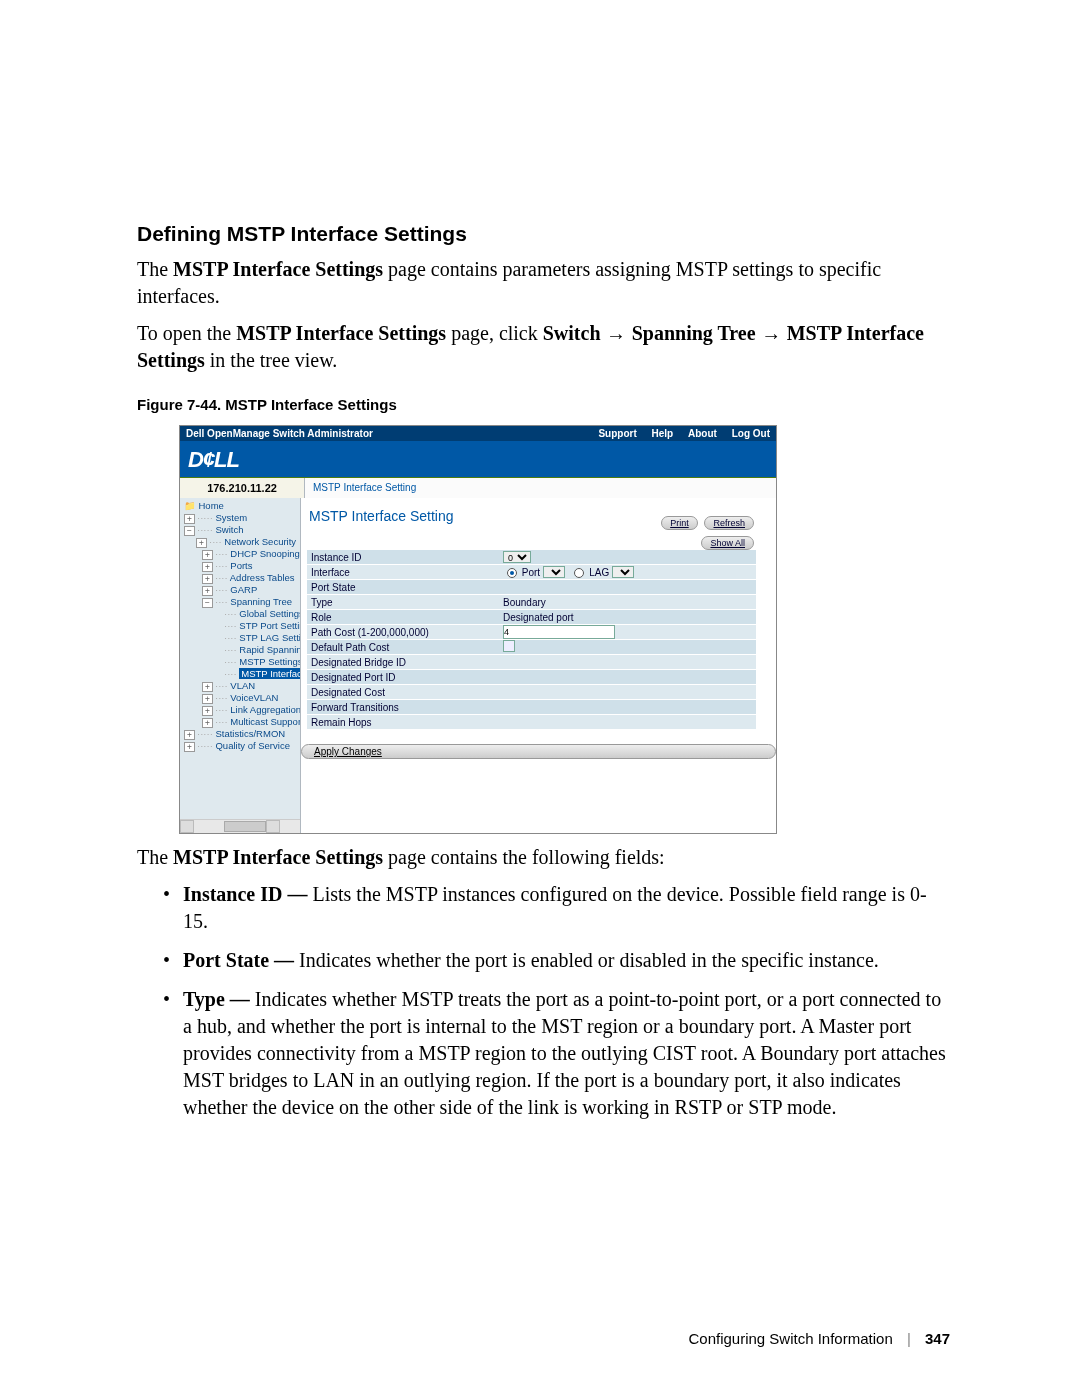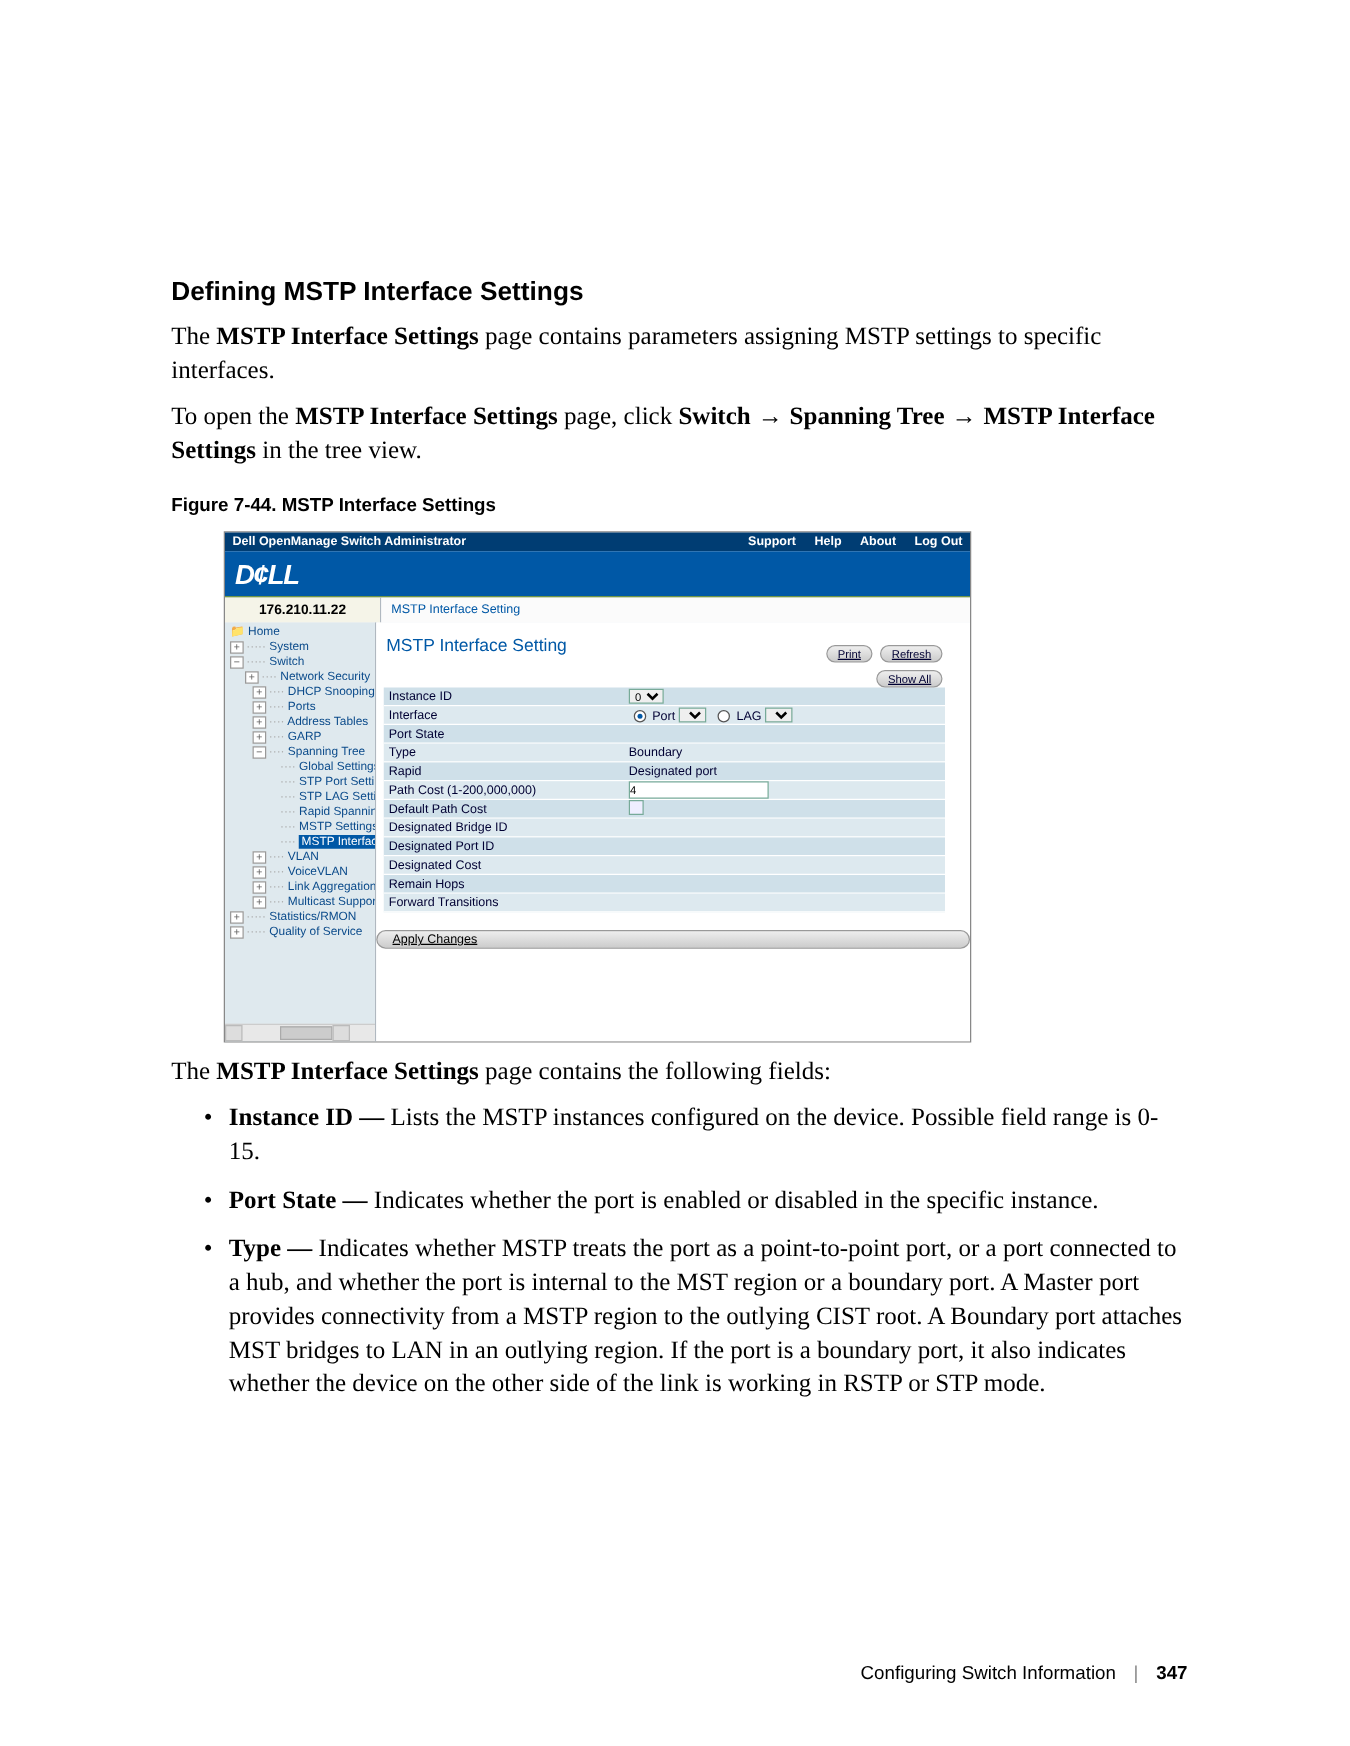--- a/index.html
+++ b/index.html
@@ -287,21 +287,21 @@
             </div>
             <div class="field-row">
               <div class="field-label">Port State</div>
               <div class="field-val"></div>
             </div>
             <div class="field-row">
               <div class="field-label">Type</div>
               <div class="field-val">Boundary</div>
             </div>
             <div class="field-row">
-              <div class="field-label">Rapid</div>
+              <div class="field-label">Role</div>
               <div class="field-val">Designated port</div>
             </div>
             <div class="field-row">
               <div class="field-label">Path Cost (1-200,000,000)</div>
               <div class="field-val"><input type="text" value="4" style=""></div>
             </div>
             <div class="field-row">
               <div class="field-label">Default Path Cost</div>
               <div class="field-val"><span style="display:inline-block;width:10px;height:10px;border:1px solid #7a9;background:#eef;"></span></div>
             </div>
@@ -311,25 +311,25 @@
             </div>
             <div class="field-row">
               <div class="field-label">Designated Port ID</div>
               <div class="field-val"></div>
             </div>
             <div class="field-row">
               <div class="field-label">Designated Cost</div>
               <div class="field-val"></div>
             </div>
             <div class="field-row">
+              <div class="field-label">Forward Transitions</div>
+              <div class="field-val"></div>
+            </div>
+            <div class="field-row">
               <div class="field-label">Remain Hops</div>
-              <div class="field-val"></div>
-            </div>
-            <div class="field-row">
-              <div class="field-label">Forward Transitions</div>
               <div class="field-val"></div>
             </div>
           </div>
         <span class="apply">Apply Changes</span>
       </div>
     </div>
   </div>
 
   <p class="body-text" style="margin-top:10px;">
     <span>The </span><b>MSTP Interface Settings</b><span> page contains the following fields:</span>

